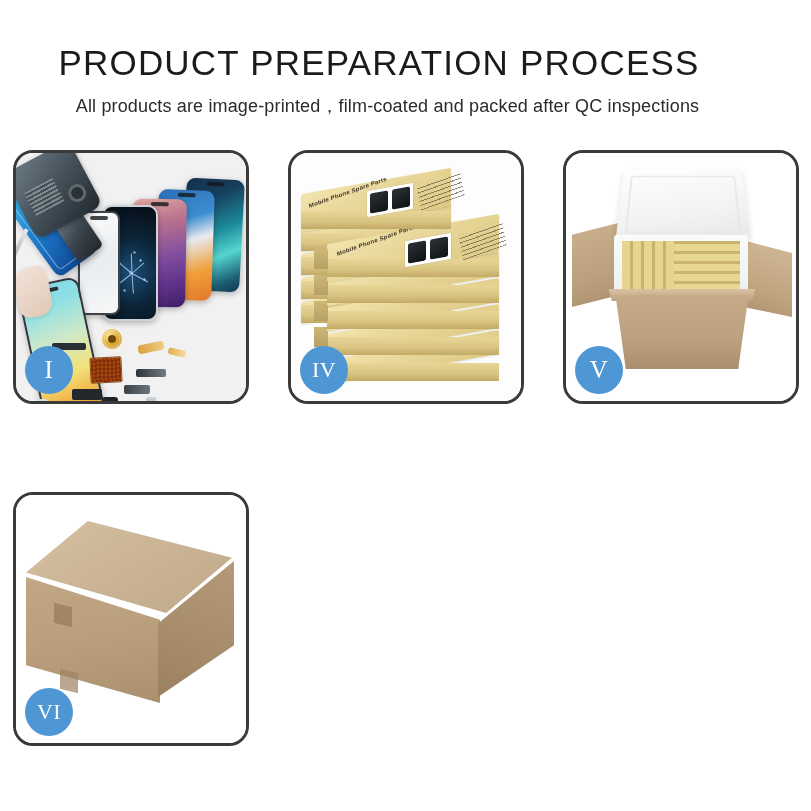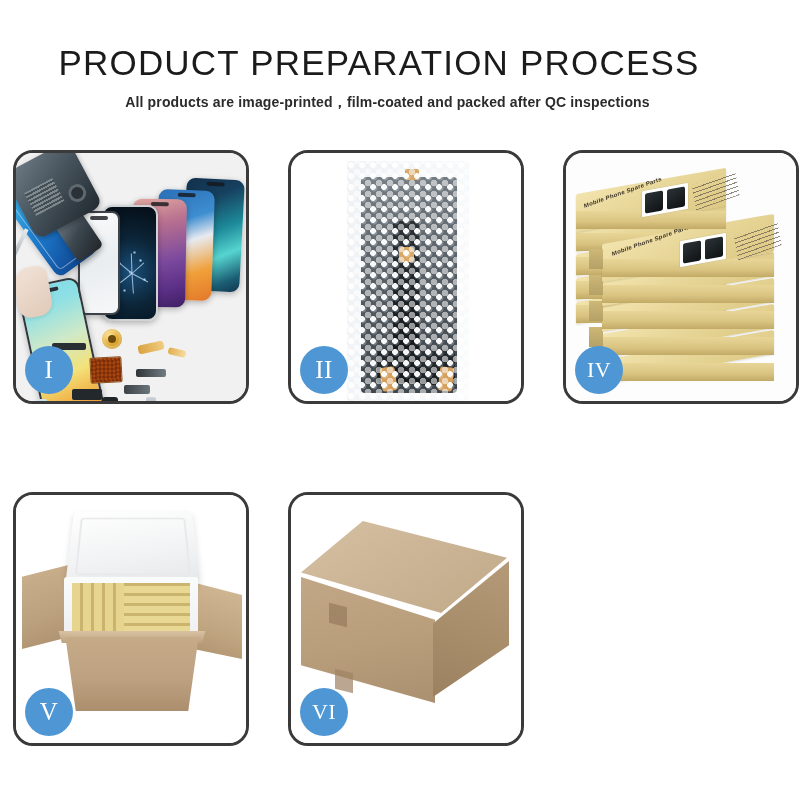--- a/index.html
+++ b/index.html
@@ -13,21 +13,21 @@
 
   
   .header { padding-top: 44px; text-align: center; }
   .title {
     font-family: "Liberation Sans", sans-serif;
     font-size: 35px; font-weight: 400; letter-spacing: 1.2px;
     color: #1b1b1b; line-height: 1.08;
   }
   .subtitle {
     margin-top: 12px;
-    font-size: 14px; font-weight: 700; color: #2b2b2b;
+    font-size: 18px; font-weight: 400; color: #2b2b2b;
     letter-spacing: 0.15px;
     padding-left: 17px;
   }
 
   
   .grid {
     position: absolute; left: 13px; top: 150px;
     width: 785px;
     display: grid;
     grid-template-columns: repeat(3, 236px);
@@ -476,38 +476,20 @@
         <div class="housing">
           <span class="ribs"></span>
         </div>
         <div class="tweez"></div>
         <div class="hand"></div>
 
       </div>
       <div class="badge">I</div>
     </div>
 
-    <div class="panel">
-      <div class="stage">
-        <div class="bw-bg"></div>
-        <div class="bw-bag">
-          <div class="bw-inner"></div>
-          <div class="bw-dark-strip"></div>
-          <div class="bw-foot-l"></div>
-          <div class="bw-foot-r"></div>
-          <div class="tape1"></div>
-          <div class="tape2"></div>
-          <div class="tape3"></div>
-          <div class="tape4"></div>
-          <div class="bubbles"></div>
-          <div class="bubbles2"></div>
-        </div>
-      </div>
-      <div class="badge">II</div>
-    </div>
 
 
     <div class="panel">
       <div class="stage">
         <div class="b4-bg"></div>
         <div class="stack">
 
           <div class="gbox" style="left:2px; top:120px; width:150px; height:22px;">
             <div class="top"></div>
               <div class="front" style="top:16px"></div>

